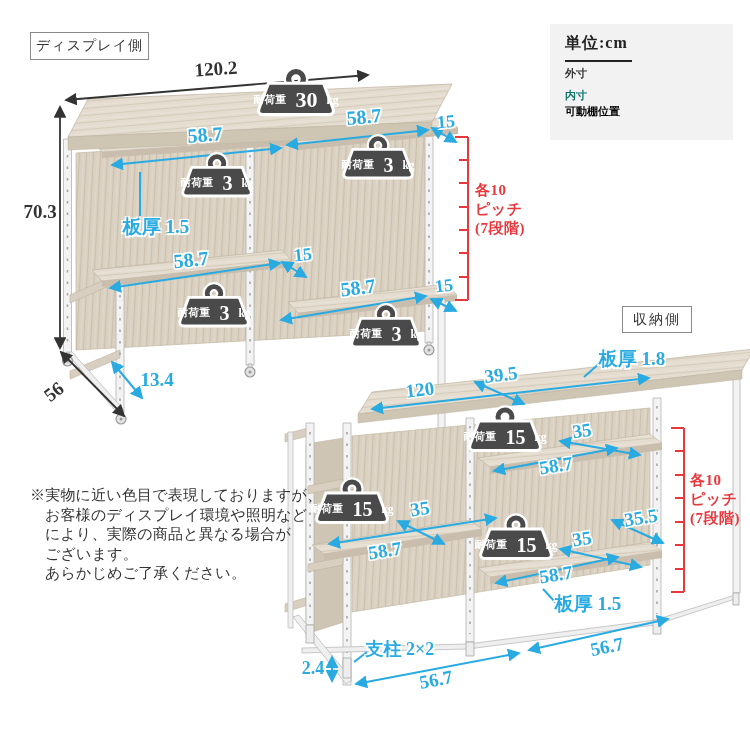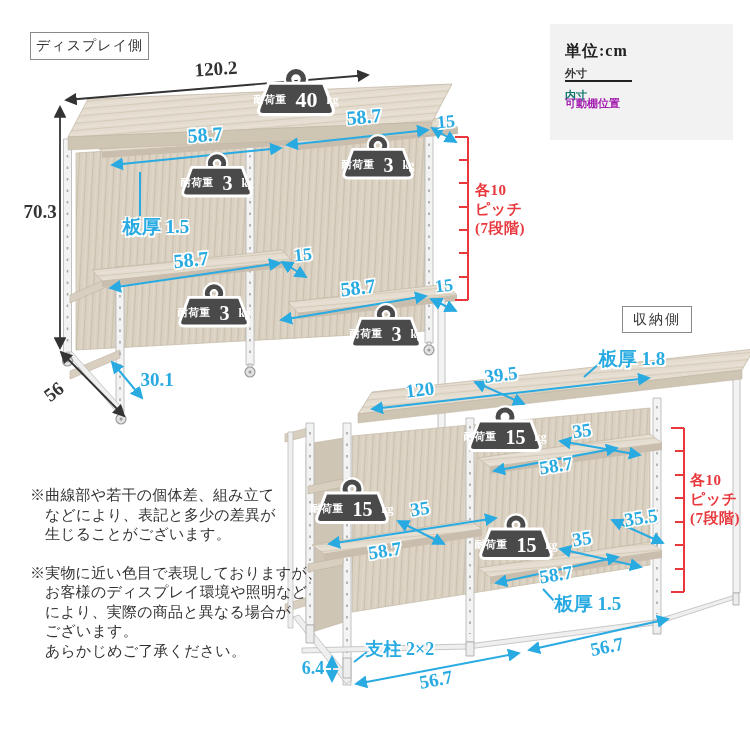--- a/index.html
+++ b/index.html
@@ -11,22 +11,22 @@
        text-shadow:-1.5px -1.5px 0 #fff,1.5px -1.5px 0 #fff,-1.5px 1.5px 0 #fff,1.5px 1.5px 0 #fff,0 0 3px #fff;}
   .blue{color:#29abe2}.ink{color:#333}
   .s20{font-size:20px}.s19{font-size:19px}.s18{font-size:18px}
   
   .pitch{position:absolute;color:#e8383d;font-size:15px;font-weight:700;line-height:19px;letter-spacing:.5px;white-space:nowrap;}
   
   .tag{position:absolute;border:1px solid #8a8a8a;background:#fff;color:#333;font-size:14px;
        display:flex;align-items:center;justify-content:center;white-space:nowrap;}
   
   .legend{position:absolute;left:550px;top:24px;width:183px;height:116px;background:#f2f2f2;}
-  .legend .unit{position:absolute;left:15px;top:17px;font-size:16px;font-weight:700;color:#222;
-                border-bottom:2px solid #222;padding:0 4px 18px 0;letter-spacing:1px;}
+  .legend .unit{position:absolute;left:15px;top:9px;font-size:16px;font-weight:700;color:#222;
+                border-bottom:2px solid #222;padding:0 4px 6px 0;letter-spacing:1px;}
   .lrow{position:absolute;left:15px;font-size:11px;font-weight:700;white-space:nowrap;}
   
   .bl{position:absolute;transform:translate(-50%,-50%);display:flex;align-items:center;gap:9px;color:#fff;white-space:nowrap;}
   .bl .bp{font-size:10.5px;font-weight:600;letter-spacing:.5px;}
   .bl .bv{font-size:22px;font-weight:700;line-height:1;}
   .bl .bu{font-size:11.5px;font-weight:700;}
   .bl.small .bv{font-size:20px;}
   
   .notes{position:absolute;left:30px;top:486px;width:332px;color:#333;font-size:15px;line-height:19.5px;letter-spacing:.2px;}
   .notes p{white-space:pre-line;margin:0 0 19px;padding-left:1em;text-indent:-1em;}
@@ -205,26 +205,26 @@
   </g>
 </svg>
 
 <div class="tag" style="left:30px;top:32px;width:117px;height:26px;letter-spacing:1px">ディスプレイ側</div>
 <div class="tag" style="left:622px;top:306px;width:68px;height:25px;letter-spacing:2px">収納側</div>
 
 <div class="legend">
   <div class="unit">単位:cm</div>
   <div class="lrow" style="top:42px;color:#333">外寸</div>
   <div class="lrow" style="top:64px;color:#0f766e">内寸</div>
-  <div class="lrow" style="top:72px;color:#a21caf">可動棚位置</div>
+  <div class="lrow" style="top:80px;color:#000000">可動棚位置</div>
 </div>
 
 <div class="bl" style="left:296px;top:100px">
   <span class="bp">耐荷重</span>
-      <span class="bv">40</span>
+      <span class="bv">30</span>
       <span class="bu">kg</span>
 </div>
 <div class="bl small" style="left:217px;top:183px">
   <span class="bp">耐荷重</span>
       <span class="bv">3</span>
       <span class="bu">kg</span>
 </div>
 <div class="bl small" style="left:378px;top:165px">
   <span class="bp">耐荷重</span>
       <span class="bv">3</span>
@@ -260,52 +260,49 @@
 <div class="lbl ink s19" style="left:40px;top:212px">70.3</div>
 <div class="lbl ink s19" style="left:54px;top:392px;transform:translate(-50%,-50%) rotate(-38deg)">56</div>
 <div class="lbl blue s20" style="left:205px;top:135px;transform:translate(-50%,-50%) rotate(-4deg)">58.7</div>
 <div class="lbl blue s20" style="left:364px;top:117px;transform:translate(-50%,-50%) rotate(-5deg)">58.7</div>
 <div class="lbl blue s18" style="left:446px;top:122px;transform:translate(-50%,-50%) rotate(-5deg)">15</div>
 <div class="lbl blue s19" style="left:156px;top:227px">板厚 1.5</div>
 <div class="lbl blue s20" style="left:191px;top:260px;transform:translate(-50%,-50%) rotate(-6deg)">58.7</div>
 <div class="lbl blue s18" style="left:303px;top:255px;transform:translate(-50%,-50%) rotate(-6deg)">15</div>
 <div class="lbl blue s20" style="left:358px;top:288px;transform:translate(-50%,-50%) rotate(-7deg)">58.7</div>
 <div class="lbl blue s18" style="left:444px;top:286px;transform:translate(-50%,-50%) rotate(-7deg)">15</div>
-<div class="lbl blue s19" style="left:157px;top:380px">30.1</div>
+<div class="lbl blue s19" style="left:157px;top:380px">13.4</div>
 <div class="pitch" style="left:475px;top:181px">
   <div>各10</div>
   <div>ピッチ</div>
   <div>(7段階)</div>
 </div>
 
 <div class="lbl blue s19" style="left:632px;top:359px">板厚 1.8</div>
 <div class="lbl blue s19" style="left:501px;top:375px;transform:translate(-50%,-50%) rotate(-7deg)">39.5</div>
 <div class="lbl blue s19" style="left:420px;top:390px;transform:translate(-50%,-50%) rotate(-7deg)">120</div>
 <div class="lbl blue s19" style="left:582px;top:431px;transform:translate(-50%,-50%) rotate(-8deg)">35</div>
 <div class="lbl blue s19" style="left:556px;top:466px;transform:translate(-50%,-50%) rotate(-9deg)">58.7</div>
 <div class="lbl blue s19" style="left:420px;top:509px;transform:translate(-50%,-50%) rotate(-9deg)">35</div>
 <div class="lbl blue s19" style="left:385px;top:551px;transform:translate(-50%,-50%) rotate(-9deg)">58.7</div>
 <div class="lbl blue s19" style="left:582px;top:539px;transform:translate(-50%,-50%) rotate(-9deg)">35</div>
 <div class="lbl blue s19" style="left:556px;top:575px;transform:translate(-50%,-50%) rotate(-9deg)">58.7</div>
 <div class="lbl blue s19" style="left:641px;top:518px;transform:translate(-50%,-50%) rotate(-9deg)">35.5</div>
 <div class="lbl blue s19" style="left:588px;top:604px">板厚 1.5</div>
 <div class="lbl blue s18" style="left:400px;top:649px">支柱 2×2</div>
-<div class="lbl blue s18" style="left:313px;top:668px">6.4</div>
+<div class="lbl blue s18" style="left:313px;top:668px">2.4</div>
 <div class="lbl blue s19" style="left:436px;top:680px;transform:translate(-50%,-50%) rotate(-11deg)">56.7</div>
 <div class="lbl blue s19" style="left:607px;top:647px;transform:translate(-50%,-50%) rotate(-12deg)">56.7</div>
 <div class="pitch" style="left:690px;top:471px">
   <div>各10</div>
   <div>ピッチ</div>
   <div>(7段階)</div>
 </div>
 
 <div class="notes">
-  <p>※曲線部や若干の個体差、組み立て
-などにより、表記と多少の差異が
-生じることがございます。</p>
   <p>※実物に近い色目で表現しておりますが、
 お客様のディスプレイ環境や照明など
 により、実際の商品と異なる場合が
 ございます。
 あらかじめご了承ください。</p>
 </div>
 
 </div>
 
 </body></html>

